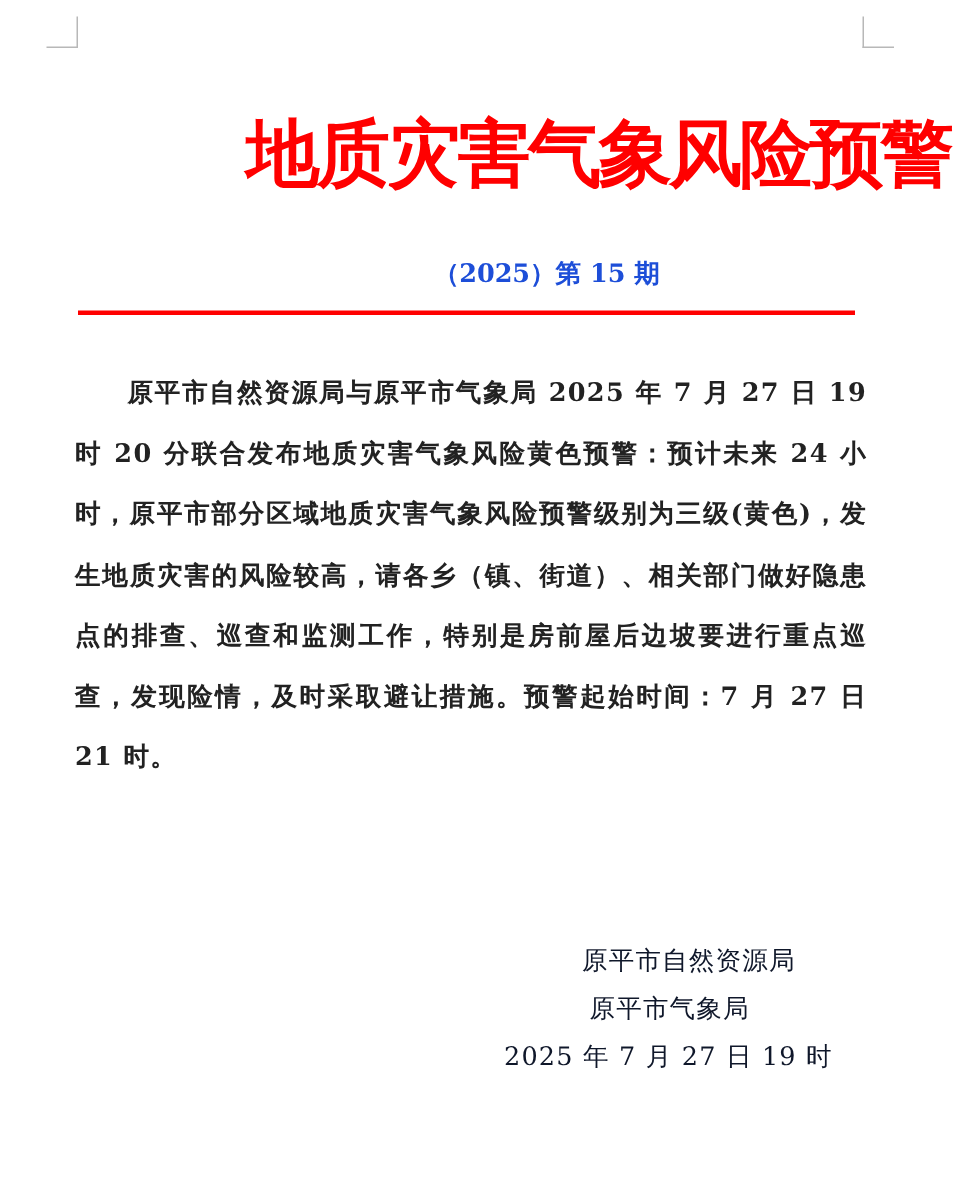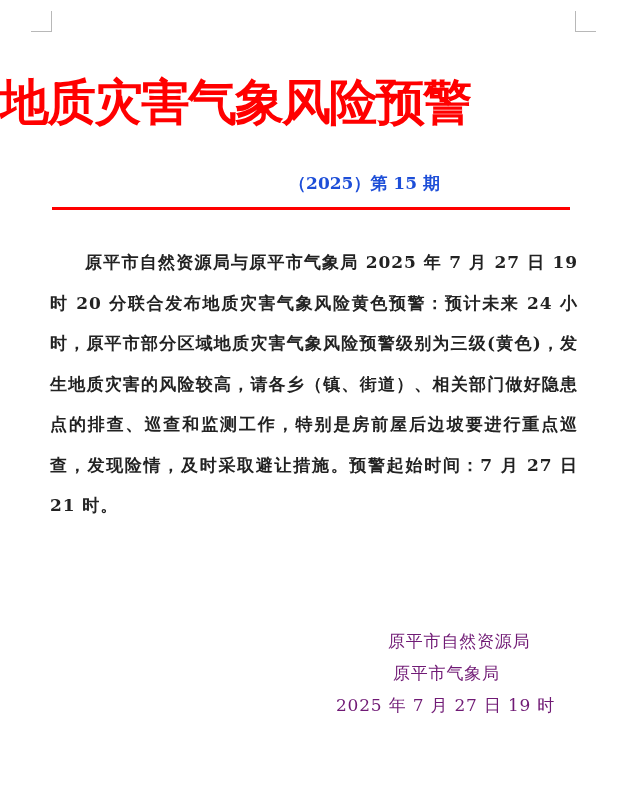--- a/index.html
+++ b/index.html
@@ -1,30 +1,30 @@
 <!DOCTYPE html>
 <html><head>
 <meta charset="utf-8">
 <style>
   html, body { margin: 0; padding: 0; background: #ffffff; }
   body { width: 641px; height: 802px; position: relative; overflow: hidden;
          font-family: "DejaVu Serif", "Liberation Serif", serif; color: #111; }
   .corner { position: absolute; width: 20px; height: 20px; }
   .corner-tl { left: 31px; top: 11px; border-right: 1px solid #b8b8b8; border-bottom: 1px solid #b8b8b8; }
   .corner-tr { left: 575px; top: 11px; border-left: 1px solid #b8b8b8; border-bottom: 1px solid #b8b8b8; }
-  .title { position: absolute; left: 0; width: 634px; top: 72px; text-align: left;
+  .title { position: absolute; left: 0; width: 634px; top: 72px; text-align: right;
            color: #ff0000; font-weight: bold; font-size: 49px; letter-spacing: -2px;
            font-family: "DejaVu Serif", serif; line-height: 60px; white-space: nowrap; }
   .issue { position: absolute; left: 0; width: 641px; top: 170px; text-align: center;
            font-weight: bold; font-size: 17px; line-height: 26px; color: #1d4ed8; padding-left: 44px; }
   .rule { position: absolute; left: 52px; width: 518px; top: 207px; height: 3px; background: #ff0000; }
   .body { position: absolute; left: 50px; width: 528px; top: 242px; font-size: 17px;
           line-height: 40.5px; letter-spacing: 0.9px; color: #222; }
   .body p { margin: 0; text-indent: 35px; text-align: justify; font-weight: bold; }
-  .sign { position: absolute; font-size: 17px; line-height: 26px; color: #701a75; white-space: nowrap; letter-spacing: 0.8px; }
+  .sign { position: absolute; font-size: 17px; line-height: 26px; color: #0f172a; white-space: nowrap; letter-spacing: 0.8px; }
 </style>
 </head>
 <body>
 
 <div class="corner corner-tl"></div>
 <div class="corner corner-tr"></div>
 
 <div class="title">地质灾害气象风险预警</div>
 <div class="issue">（2025）第 15 期</div>
 <div class="rule"></div>

